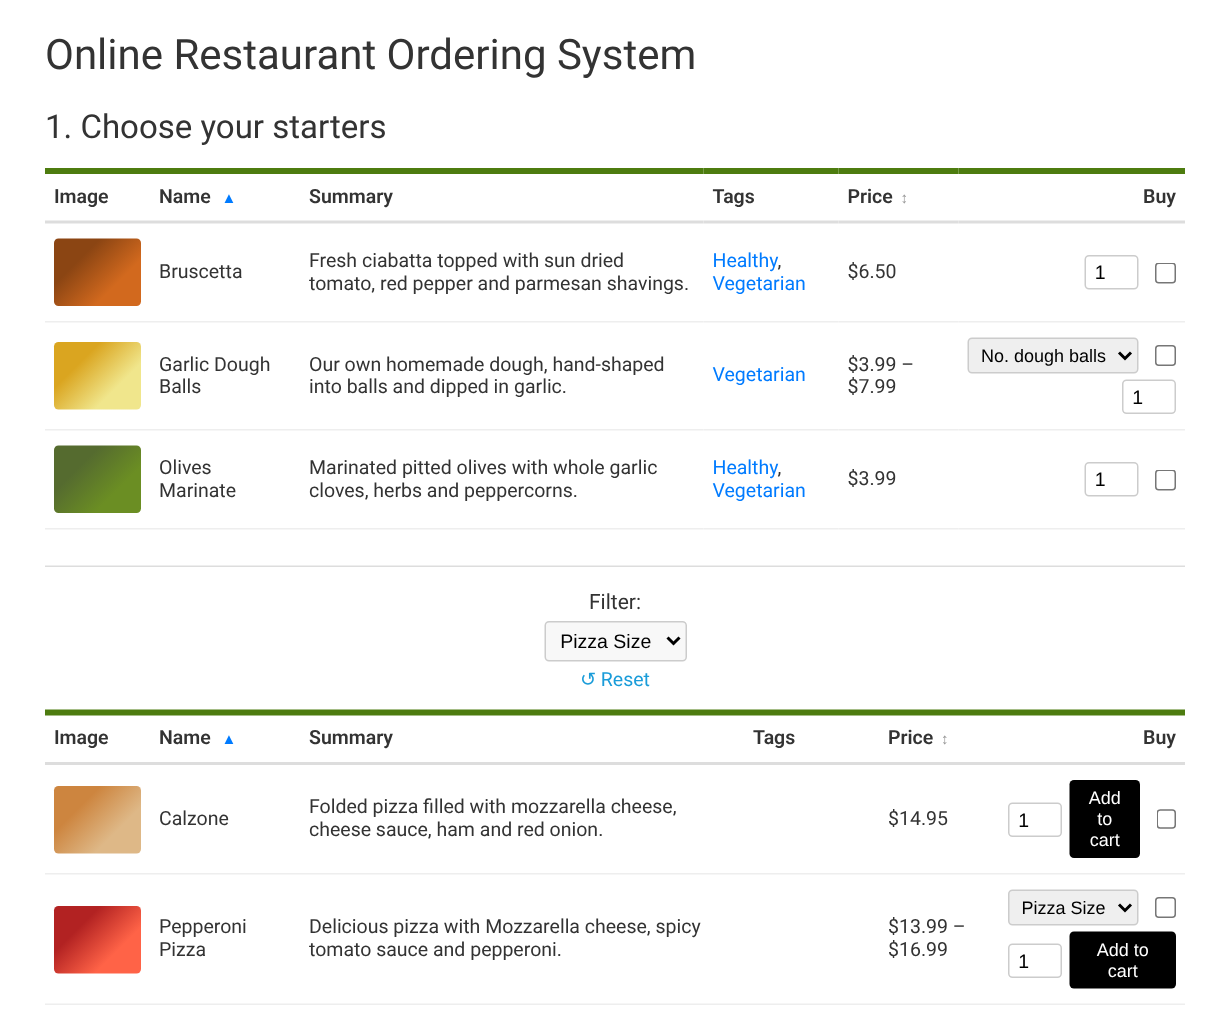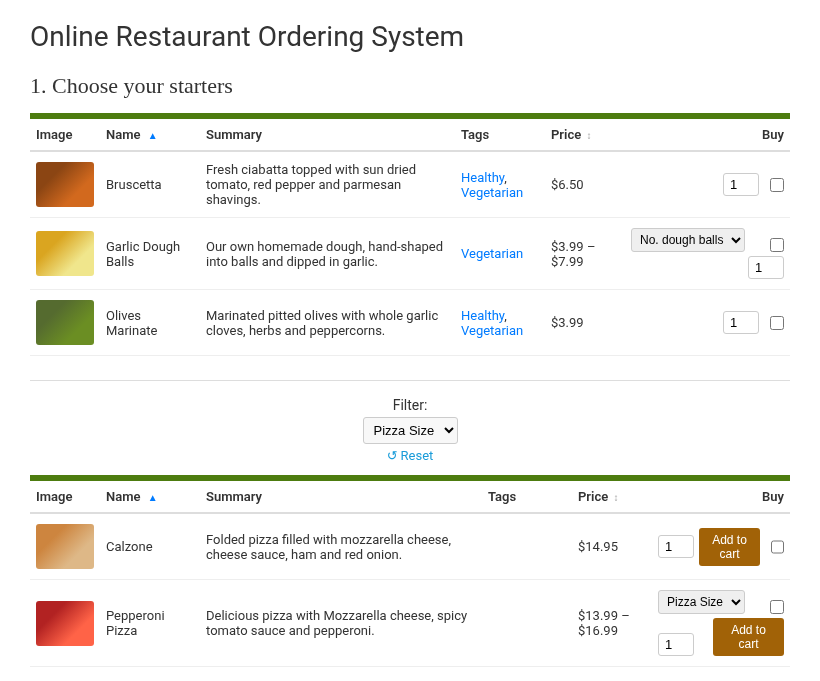--- a/index.html
+++ b/index.html
@@ -14,30 +14,29 @@
       font-size: 28px;
       font-weight: 400;
       color: #333;
       margin-bottom: 20px;
     }
     h2 {
       font-size: 22px;
       font-weight: 400;
       color: #333;
       margin-bottom: 14px;
-      font-family: Liberation Serif, serif;
     }
     .section { margin-bottom: 24px; }
     table {
       width: 100%;
       border-collapse: collapse;
       margin-bottom: 12px;
     }
     thead tr {
-      border-top: 6px solid #4d7c0f;
+      border-top: 4px solid #4d7c0f;
       border-bottom: 2px solid #ddd;
     }
     tbody tr {
       border-bottom: 1px solid #eee;
     }
     th {
       text-align: left;
       padding: 8px 6px;
       font-weight: 600;
       font-size: 13px;
@@ -109,33 +108,33 @@
       gap: 5px;
     }
     .buy-cell-stacked {
       display: flex;
       flex-direction: column;
       align-items: flex-end;
       gap: 4px;
     }
     .buy-row {
       display: flex;
-      align-items: flex-end;
+      align-items: center;
       justify-content: flex-end;
-      gap: 19px;
+      gap: 5px;
     }
     .select-size {
       font-size: 12px;
       padding: 3px 4px;
       border: 1px solid #ccc;
       border-radius: 3px;
       cursor: pointer;
     }
     .btn-add-cart {
-      background: #a16207;
+      background: #000000;
       color: #fff;
       border: none;
       border-radius: 3px;
       padding: 5px 10px;
       font-size: 12px;
       cursor: pointer;
     }
     .btn-add-selected {
       background: #1a9cd9;
       color: #fff;

